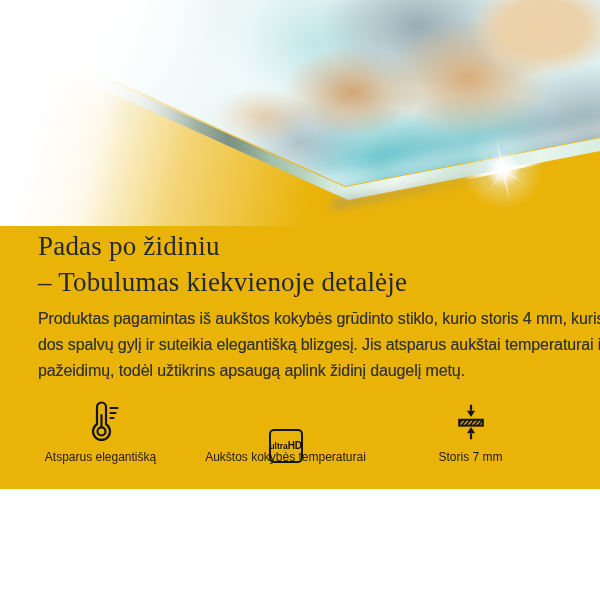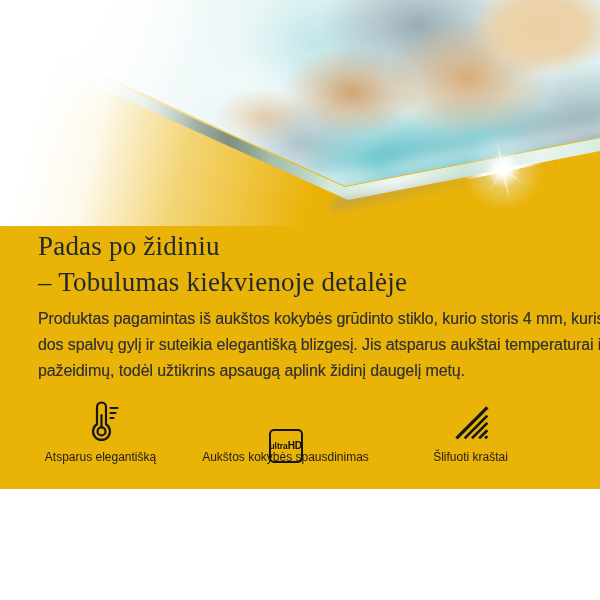--- a/index.html
+++ b/index.html
@@ -117,37 +117,25 @@
       <div class="label">Atsparus elegantišką</div>
     </div>
 
     <div class="feature">
       <div class="icon-box">
         <div class="uhd">
           <span class="t">ultra</span>
           <span class="b">HD</span>
         </div>
       </div>
-      <div class="label">Aukštos kokybės spausdinimas</div>
+      <div class="label">Aukštos kokybės temperaturai</div>
     </div>
 
 
 
-    <div class="feature">
-      <div class="icon-box">
-        <svg class="ic" width="40" height="40" viewBox="0 0 44 44" fill="none" stroke="#161616" stroke-linecap="butt">
-          <path d="M6,40 L40,6" stroke-width="3.6"></path>
-          <path d="M15,40 L40,15" stroke-width="3"></path>
-          <path d="M23,40 L40,23" stroke-width="3"></path>
-          <path d="M31,40 L40,31" stroke-width="3"></path>
-          <path d="M37.5,40 L40,37.5" stroke-width="3"></path>
-        </svg>
-      </div>
-      <div class="label">Šlifuoti kraštai</div>
-    </div>
 
     <div class="feature">
       <div class="icon-box">
         <svg class="ic" width="40" height="40" viewBox="0 0 44 44" fill="none">
           <defs>
               <clipPath id="barclip">
                 <rect x="9" y="19.5" width="26" height="6.5"></rect>
               </clipPath>
             </defs>
           <rect x="9" y="19.5" width="26" height="6.5" stroke="#161616" stroke-width="2.2"></rect>

